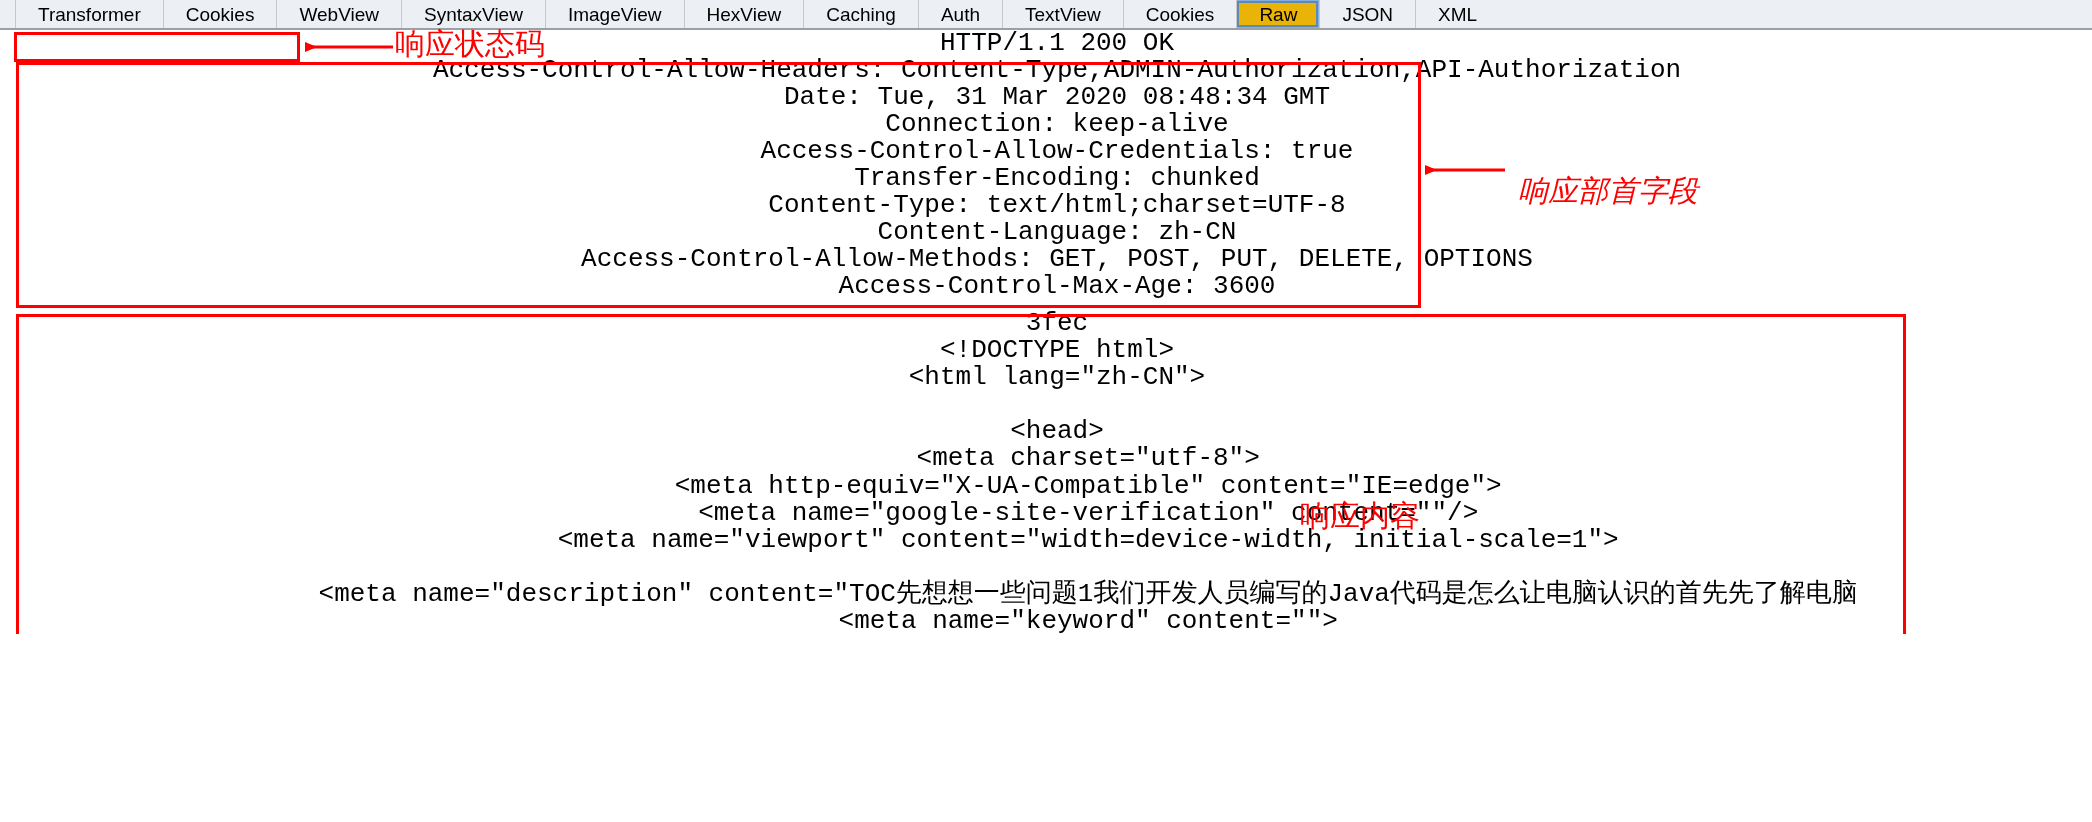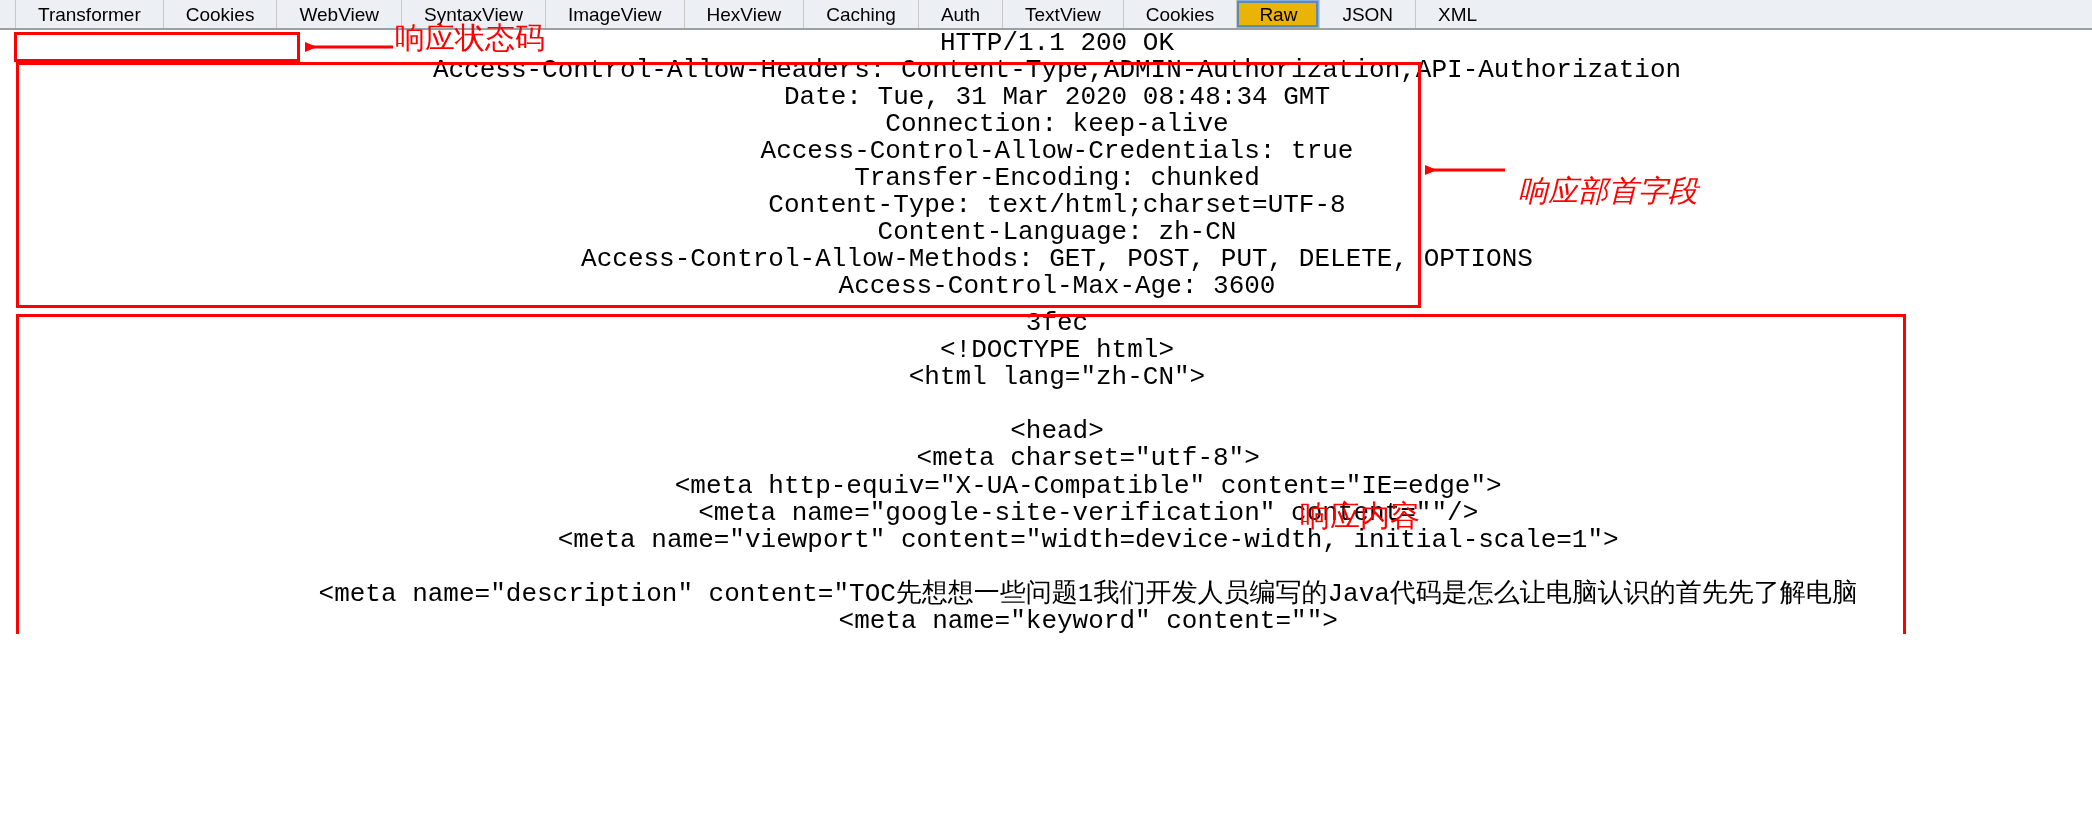--- a/index.html
+++ b/index.html
@@ -133,21 +133,21 @@
 <div class="arrow" style="left:305px; top:37px; width:90px; height:20px;">
   <svg width="90" height="20">
       <defs>
         <marker id="ah1" markerWidth="12" markerHeight="10" refX="2" refY="5" orient="auto">
           <polygon points="12,0 0,5 12,10" fill="#ff0000"></polygon>
         </marker>
       </defs>
       <line x1="88" y1="10" x2="6" y2="10" stroke="#ff0000" stroke-width="3" marker-end="url(#ah1)"></line>
     </svg>
 </div>
-<div class="lbl-red" style="left:395px; top:18px;">响应状态码</div>
+<div class="lbl-red" style="left:395px; top:24px;">响应状态码</div>
 
 <div class="box-red" style="left:16px; top:62px; width:1405px; height:246px;"></div>
 
 <div class="arrow" style="left:1425px; top:160px; width:82px; height:20px;">
   <svg width="82" height="20">
       <defs>
         <marker id="ah2" markerWidth="12" markerHeight="10" refX="2" refY="5" orient="auto">
           <polygon points="12,0 0,5 12,10" fill="#ff0000"></polygon>
         </marker>
       </defs>

